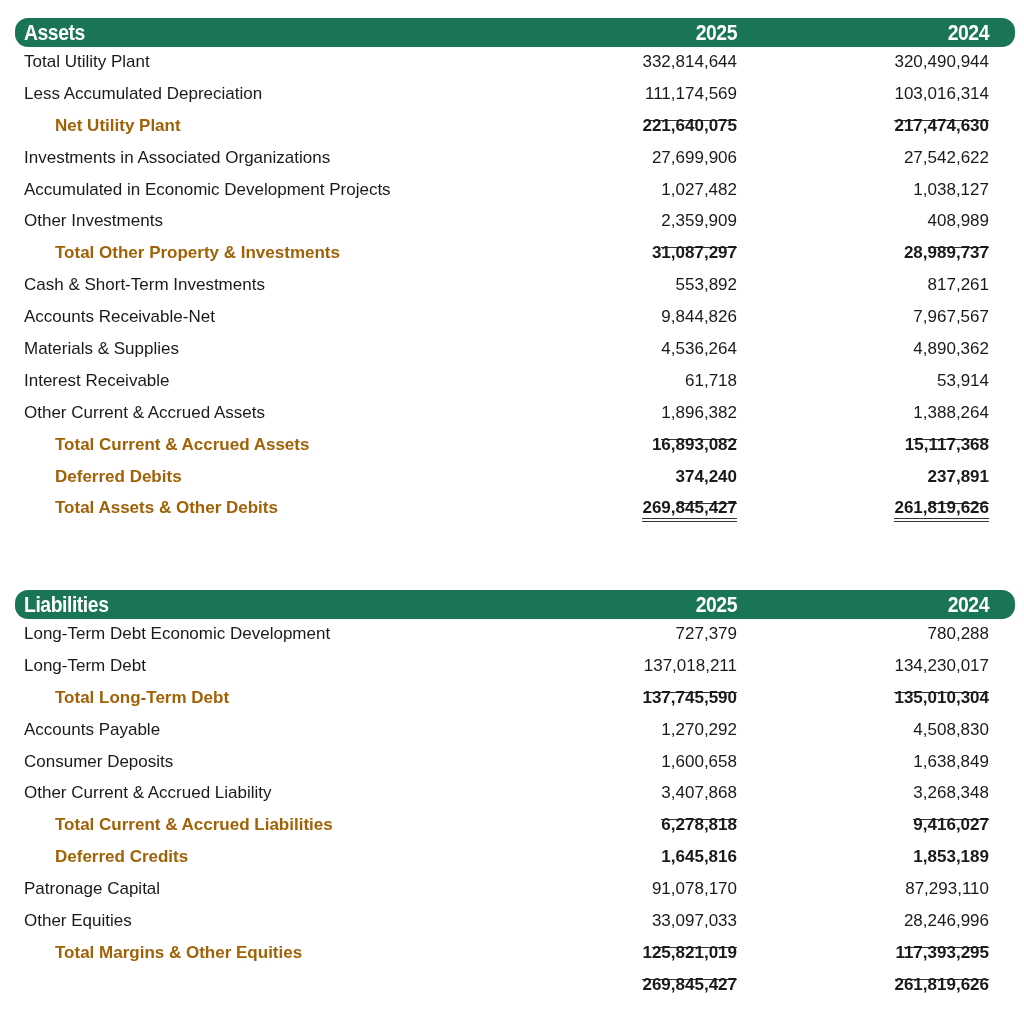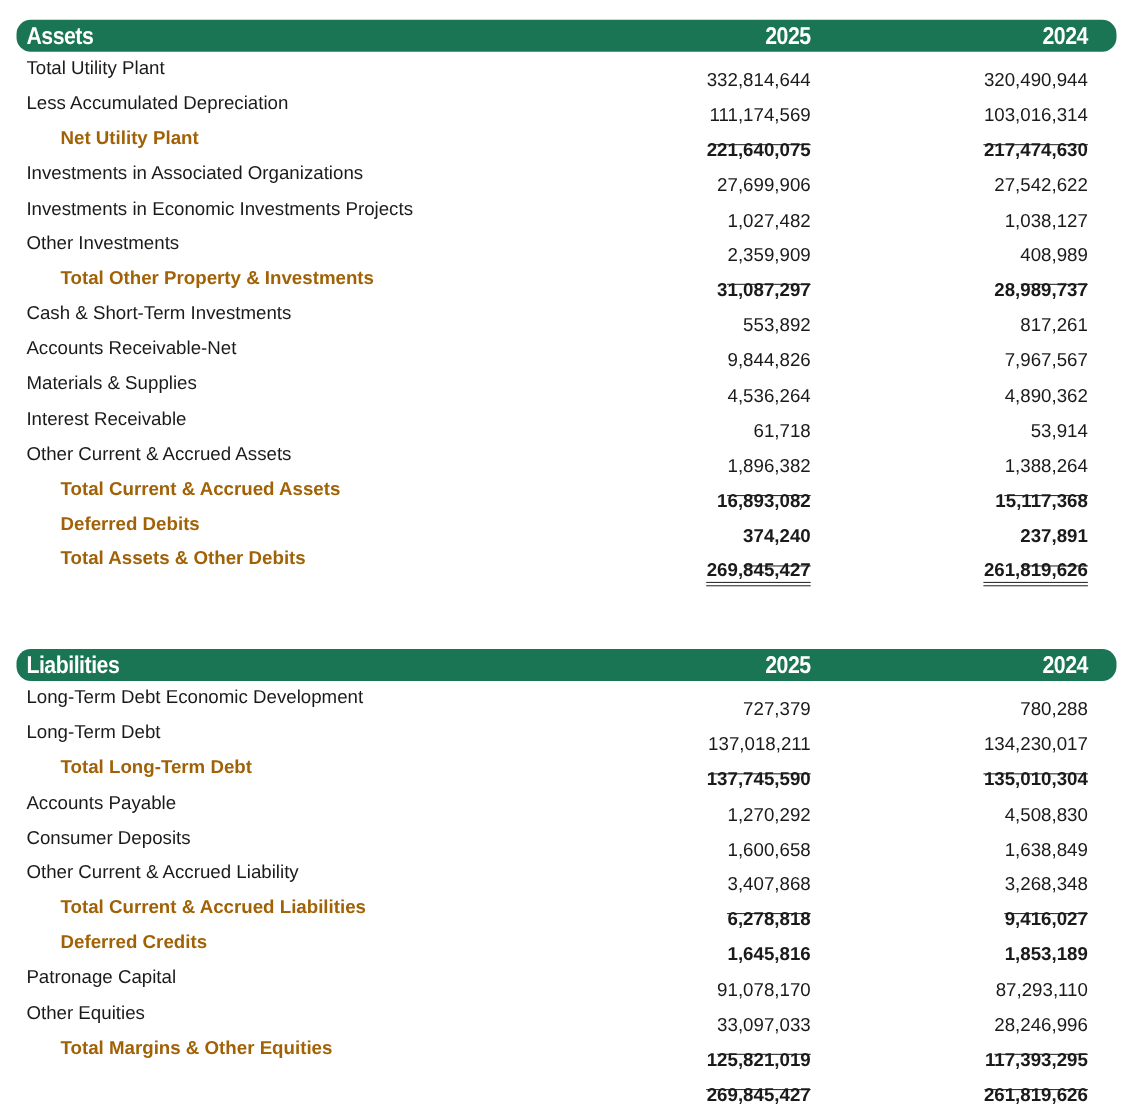--- a/index.html
+++ b/index.html
@@ -11,21 +11,21 @@
   .hdr { height: 29px; background: #1a7554; color: #ffffff; position: relative;
          font-weight: bold; font-size: 22px; letter-spacing: -0.5px; border-radius: 13px; }
   .hdr .lbl { position: absolute; left: 9px; top: 2px; transform: scaleX(0.88); transform-origin: left; }
   .hdr .c1, .hdr .c2 { position: absolute; top: 2px; text-align: right; width: 160px;
                        transform: scaleX(0.88); transform-origin: right; }
   .hdr .c1 { right: 278px; }
   .hdr .c2 { right: 26px; }
   .row { height: 31.9px; position: relative; font-size: 17px; }
   .row .lbl { position: absolute; left: 9px; top: 5px; white-space: nowrap; }
   .row.sub .lbl { left: 40px; color: #a16207; font-weight: bold; }
-  .row .c1, .row .c2 { position: absolute; top: 16px; text-align: center; white-space: nowrap; }
+  .row .c1, .row .c2 { position: absolute; top: 5px; text-align: center; white-space: nowrap; }
   .row .c1 { right: 278px; }
   .row .c2 { right: 26px; }
   .row.sub .c1, .row.sub .c2, .row.bold .c1, .row.bold .c2 { font-weight: bold; margin-left: 16px; }
   .ul { border-bottom: 1.5px solid #333; padding-bottom: 16px; }
   .dul { border-bottom: 4px double #333; padding-bottom: 0px; }
   .row .ul, .row .dul { display: inline-block; }
 </style>
 </head>
 <body>
 
@@ -50,21 +50,21 @@
         <span class="lbl">Net Utility Plant</span>
         <span class="c1"><span>221,640,075</span></span>
         <span class="c2"><span>217,474,630</span></span>
       </div>
       <div class="row">
         <span class="lbl">Investments in Associated Organizations</span>
         <span class="c1"><span>27,699,906</span></span>
         <span class="c2"><span>27,542,622</span></span>
       </div>
       <div class="row">
-        <span class="lbl">Investments in Economic Investments Projects</span>
+        <span class="lbl">Accumulated in Economic Development Projects</span>
         <span class="c1"><span>1,027,482</span></span>
         <span class="c2"><span>1,038,127</span></span>
       </div>
       <div class="row">
         <span class="lbl">Other Investments</span>
         <span class="c1"><span class="ul">2,359,909</span></span>
         <span class="c2"><span class="ul">408,989</span></span>
       </div>
       <div class="row sub">
         <span class="lbl">Total Other Property &amp; Investments</span>

